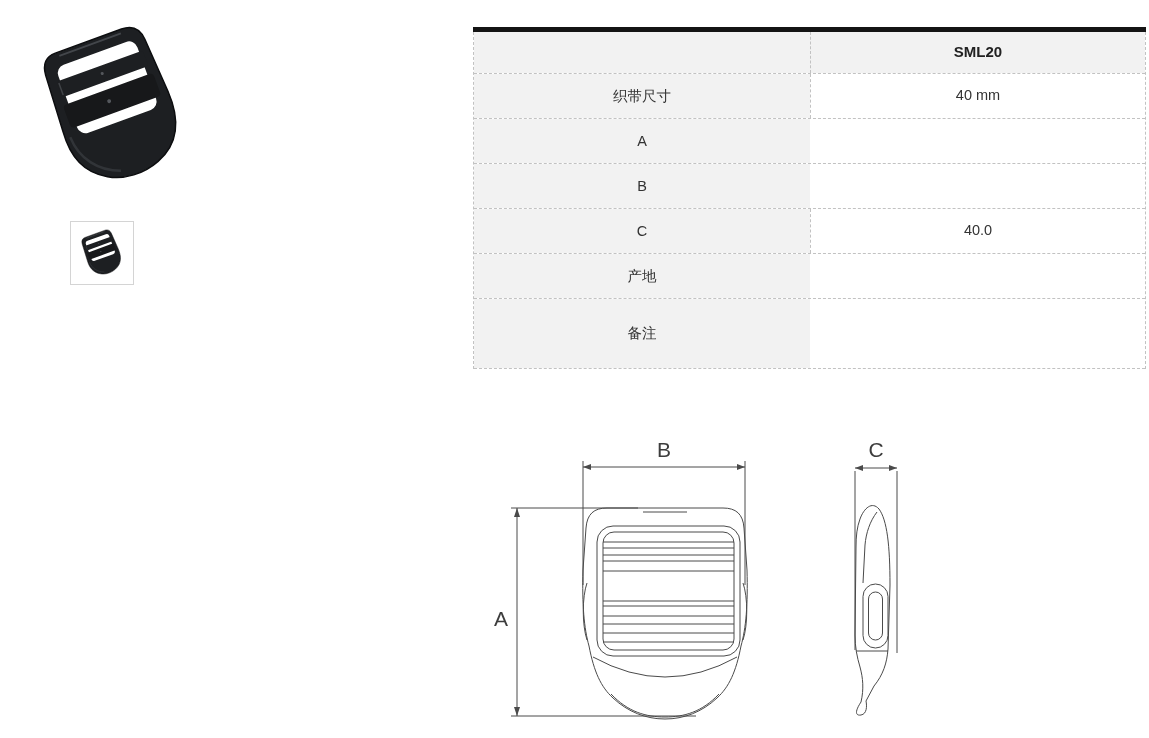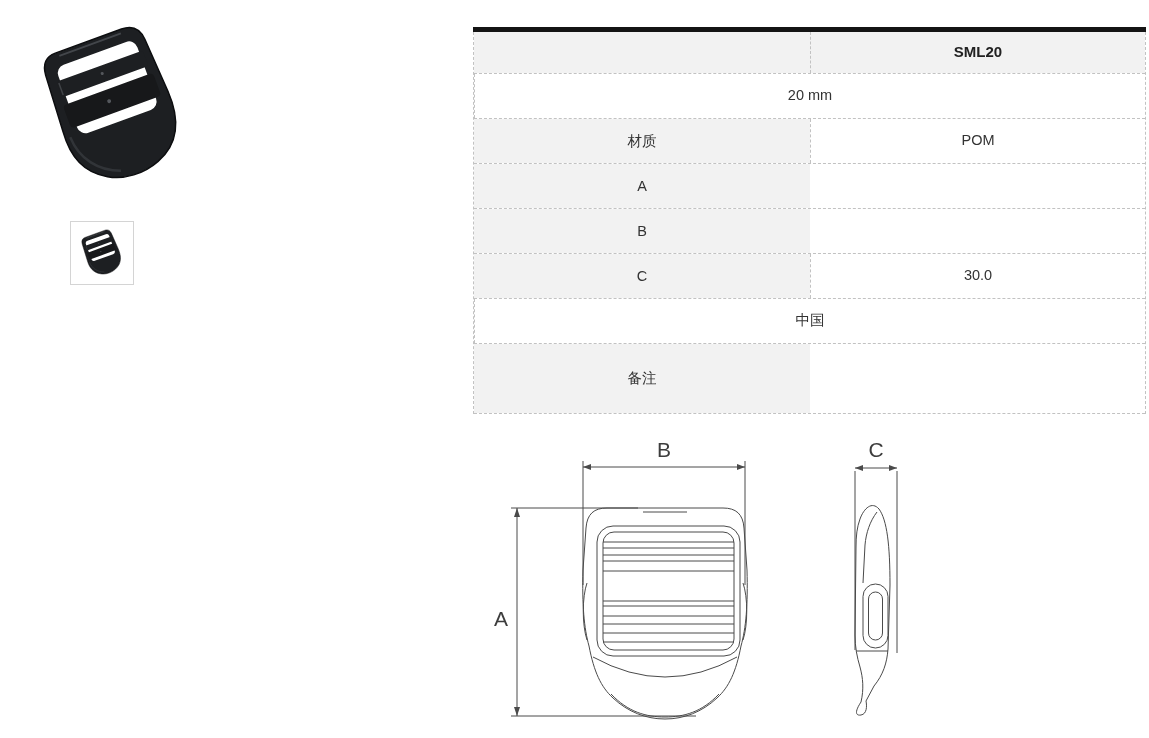--- a/index.html
+++ b/index.html
@@ -77,38 +77,35 @@
 </div>
 
 <div class="spec-wrap">
   <div class="spec-topbar"></div>
   <div class="spec-body">
     <div class="trow header">
       <div class="cl"></div>
       <div class="cr">SML20</div>
     </div>
     <div class="trow r">
-      <div class="cr">20 mm</div>
-    </div>
-    <div class="trow r">
-      <div class="cl">材质</div>
-      <div class="cr">POM</div>
+      <div class="cl">织带尺寸</div>
+      <div class="cr">40 mm</div>
     </div>
     <div class="trow r">
       <div class="cl">A</div>
     </div>
     <div class="trow r">
       <div class="cl">B</div>
     </div>
     <div class="trow r">
       <div class="cl">C</div>
-      <div class="cr">30.0</div>
+      <div class="cr">40.0</div>
     </div>
     <div class="trow r">
-      <div class="cr">中国</div>
+      <div class="cl">产地</div>
     </div>
     <div class="trow tall">
       <div class="cl">备注</div>
     </div>
   </div>
 </div>
 
 <div class="drawing">
   <svg width="445" height="302" viewBox="0 0 445 302">
 

